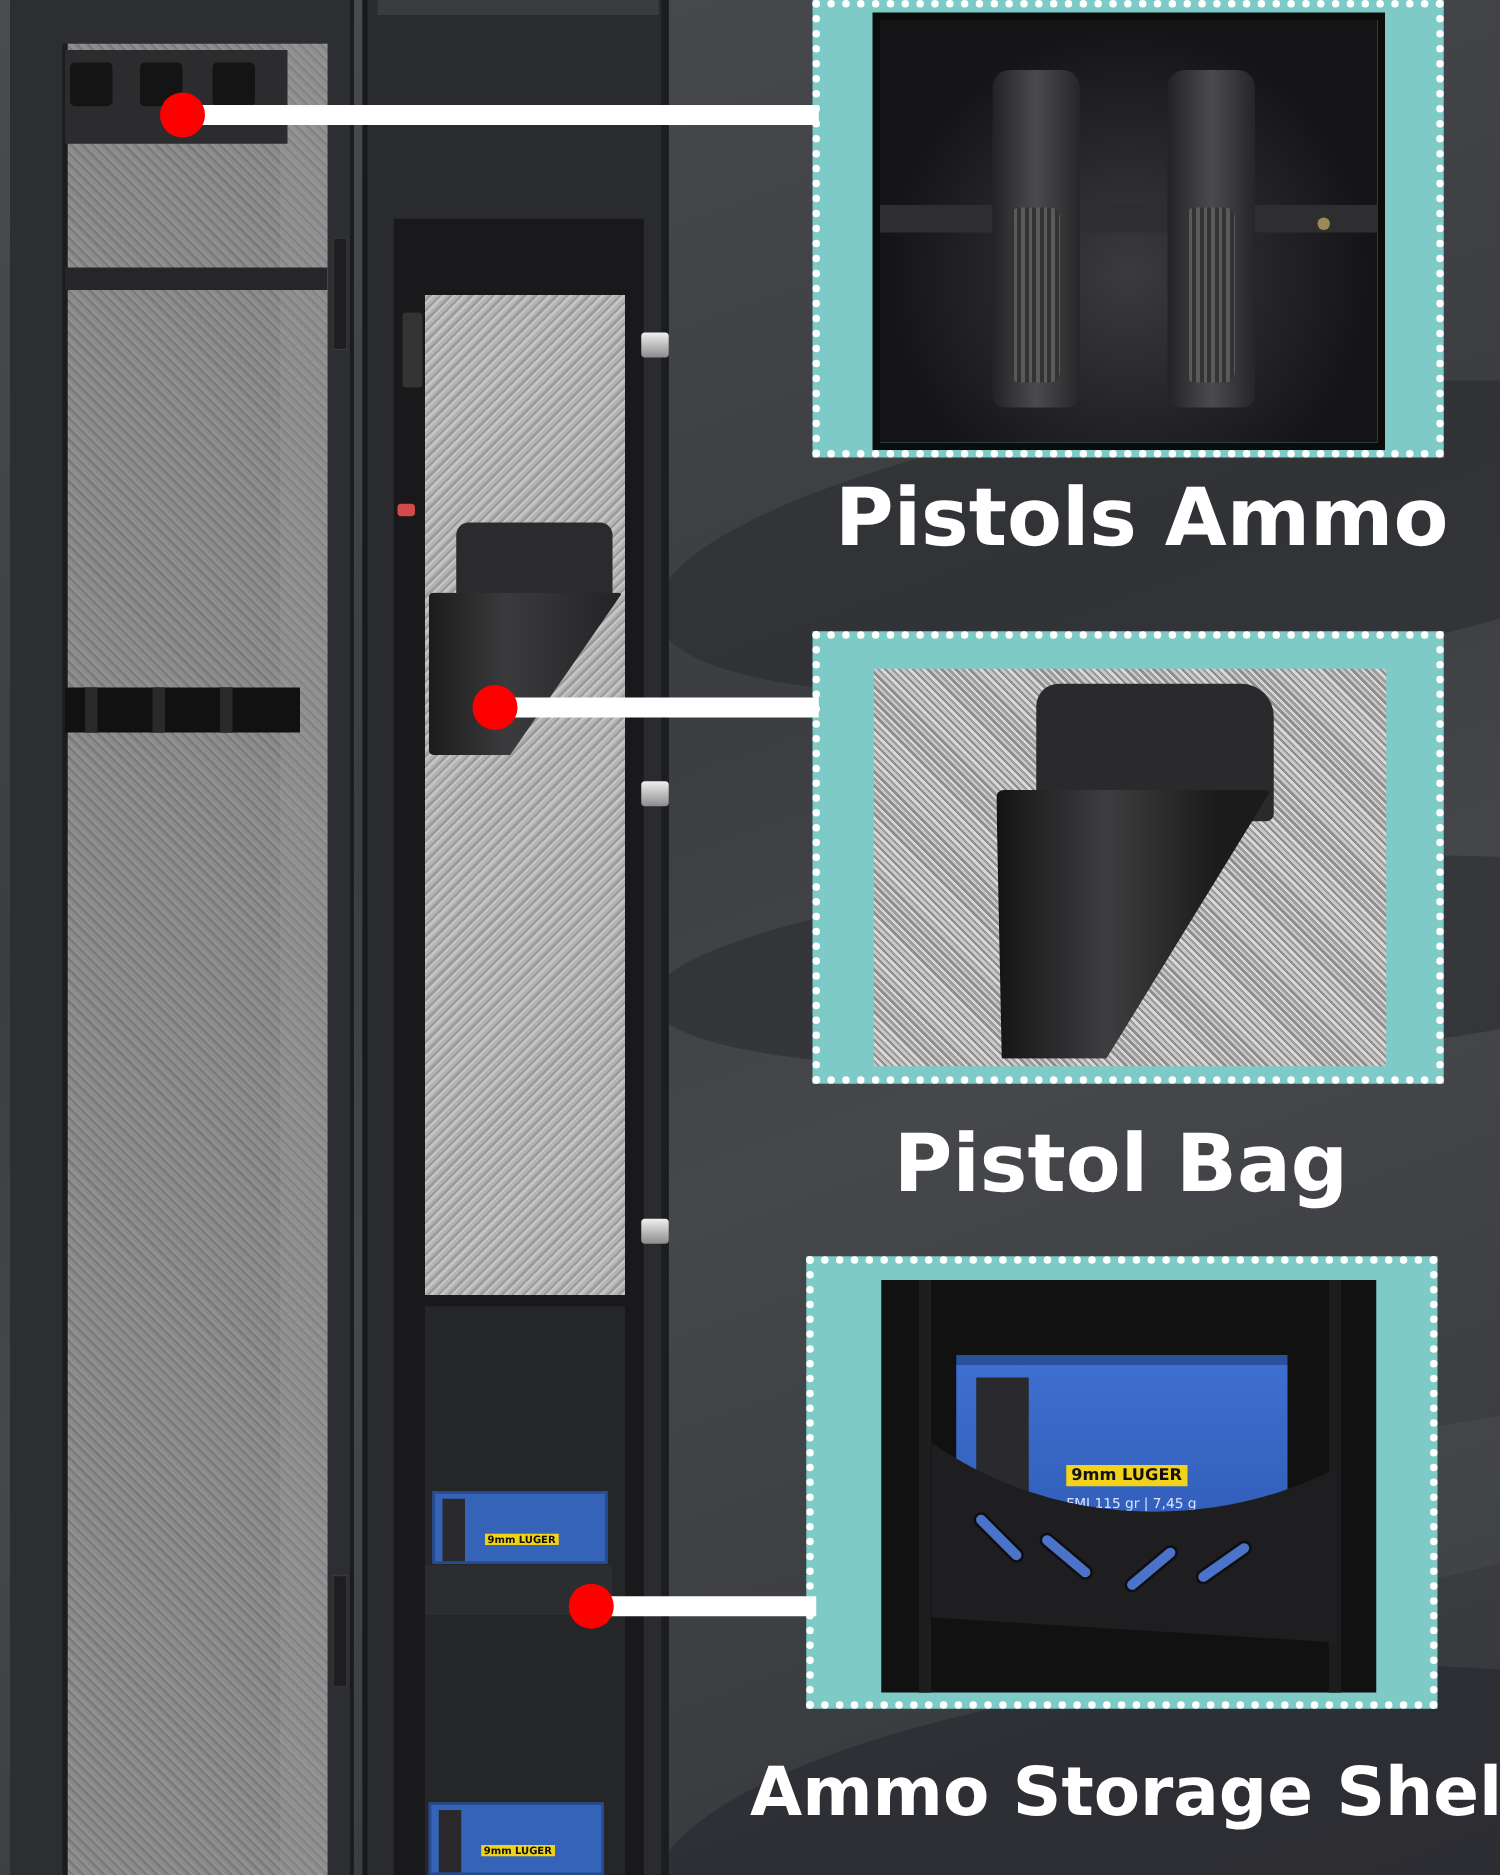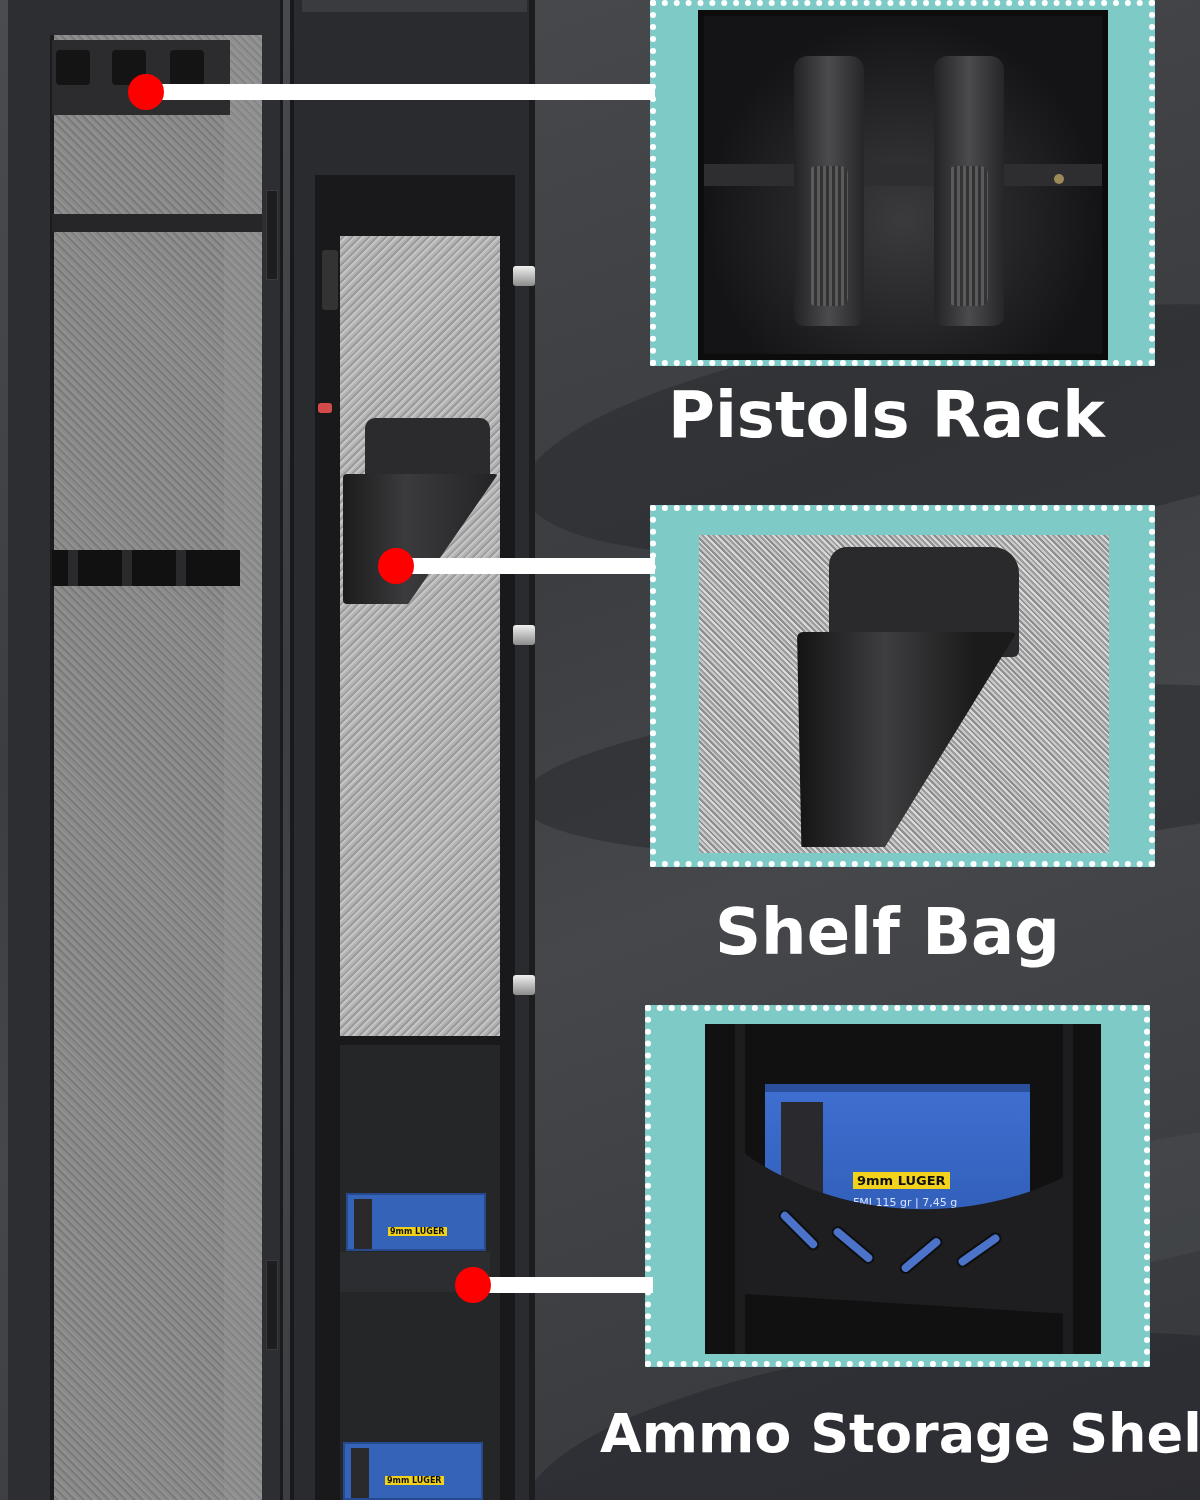--- a/index.html
+++ b/index.html
@@ -234,29 +234,29 @@
 
 <div class="callout" style="left:650px;top:0;width:505px;height:366px">
   <div class="photo rack-photo" style="left:42px;top:4px;width:410px;height:350px">
     <div class="rack-bar" style="top:148px"></div>
     <div class="screw" style="left:110px;top:152px"></div>
     <div class="screw" style="left:350px;top:158px"></div>
     <div class="pistol" style="left:90px;top:40px"></div>
     <div class="pistol" style="left:230px;top:40px"></div>
   </div>
 </div>
-<div class="caption" style="left:668px;top:378px;font-size:64px">Pistols Rack</div>
+<div class="caption" style="left:668px;top:378px;font-size:64px">Pistols Ammo</div>
 
 <div class="callout" style="left:650px;top:505px;width:505px;height:362px">
   <div class="photo bag-photo" style="left:43px;top:24px;width:410px;height:318px">
     <div class="bag-gun"></div>
     <div class="bag-holster"></div>
   </div>
 </div>
-<div class="caption" style="left:715px;top:895px;font-size:64px">Shelf Bag</div>
+<div class="caption" style="left:715px;top:895px;font-size:64px">Pistol Bag</div>
 
 <div class="callout" style="left:645px;top:1005px;width:505px;height:362px">
   <div class="photo ammo-photo" style="left:54px;top:13px;width:396px;height:330px">
     <div class="wall"></div>
     <div class="wall-r"></div>
     <div class="big-box">
       <div class="dark"></div>
       <span class="lbl">9mm LUGER</span>
       <span class="sub">FMJ 115 gr | 7,45 g</span>
     </div>

